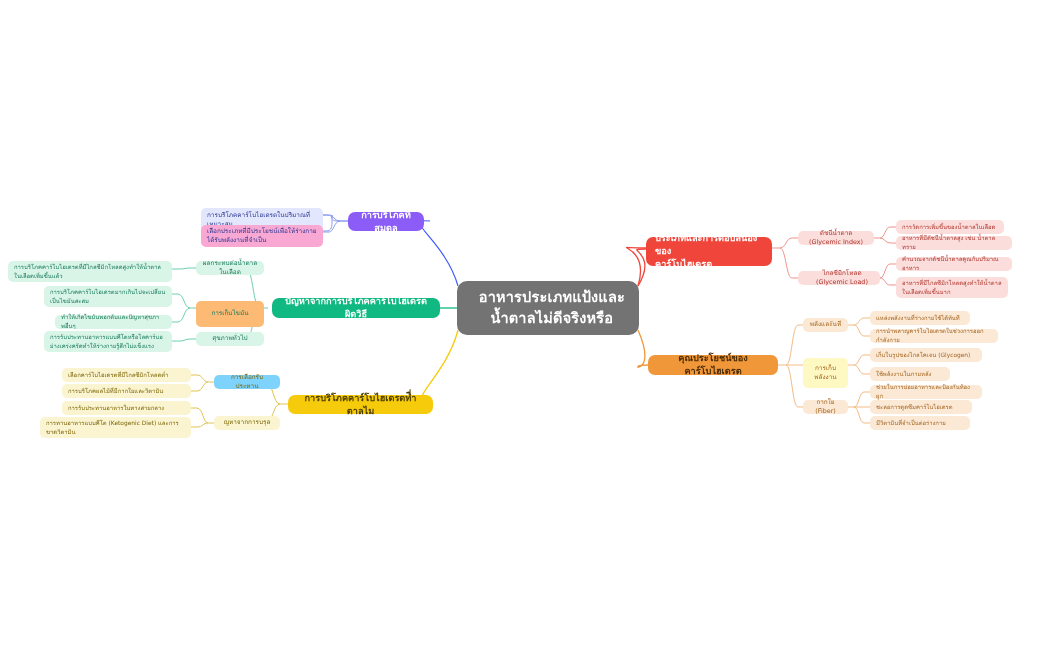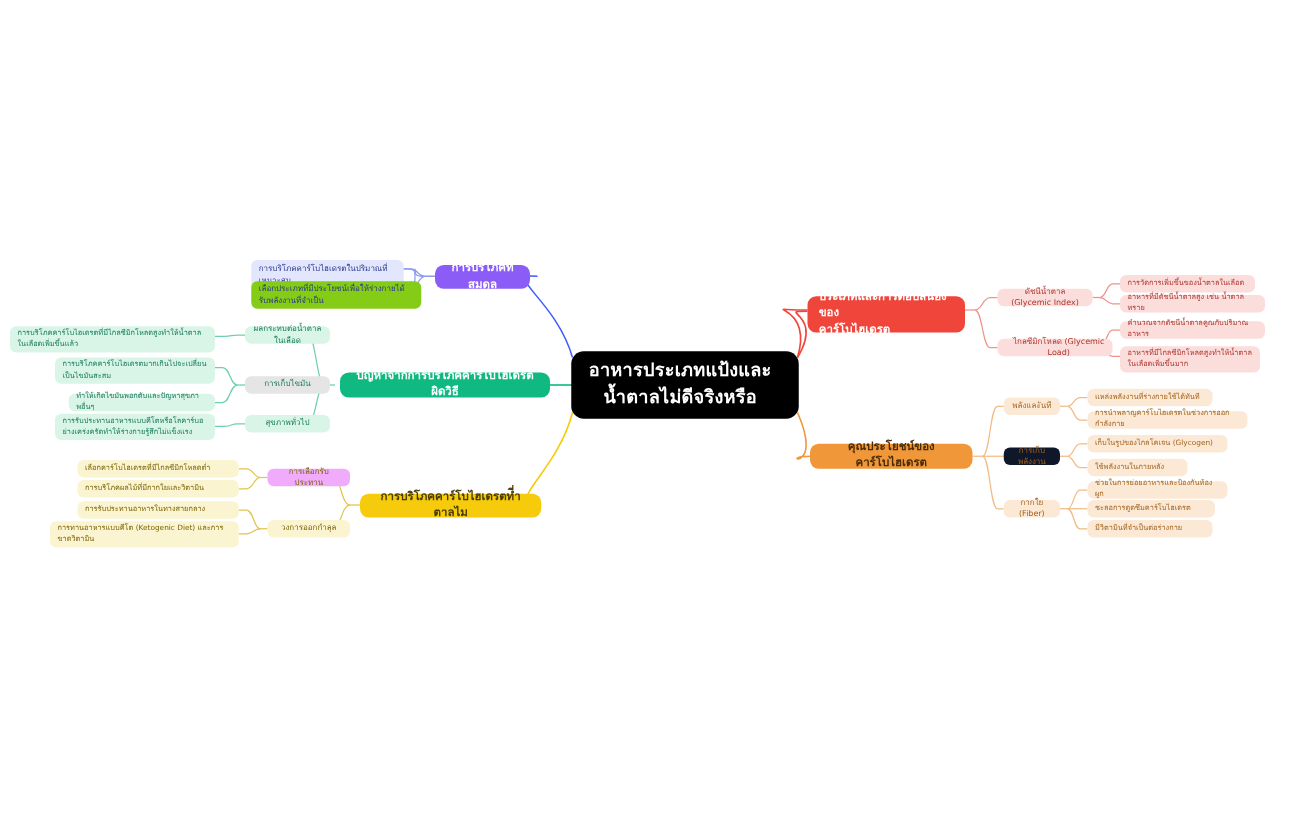--- a/index.html
+++ b/index.html
@@ -10,23 +10,23 @@
     font-family:"DejaVu Sans","Liberation Sans",sans-serif;
     overflow:hidden;
   }
   #canvas{position:relative;width:1050px;height:650px;}
   #wires{position:absolute;left:0;top:0;width:1050px;height:650px;pointer-events:none;}
 
   .node{position:absolute;box-sizing:border-box;}
 
   
   .root{
-    background:#000000;color:#ffffff;
+    background:#737373;color:#ffffff;
     border-radius:10px;
-    display:flex;align-items:center;justify-content:flex-start;
+    display:flex;align-items:center;justify-content:flex-end;
     text-align:center;
     font-size:14.5px;font-weight:700;line-height:1.45;
     padding:10px 14px;
     letter-spacing:.2px;
   }
 
   
   .l1{
     border-radius:7px;color:#ffffff;
     font-size:9.2px;font-weight:700;line-height:1.4;
@@ -133,68 +133,68 @@
       <div>น้ำตาลไม่ดีจริงหรือ</div>
     </div>
   </div>
 
   <div class="node l1 center-txt" style="left:348px;top:212px;width:76px;height:19px;background:#8b5cf6;">
     <span>การบริโภคที่สมดุล</span>
   </div>
   <div class="node l2" style="left:201px;top:208px;width:122px;height:24px;background:#e3e7fd;color:#29348f;">
     <span>การบริโภคคาร์โบไฮเดรตในปริมาณที่เหมาะสม</span>
   </div>
-  <div class="node l2" style="left:201px;top:225px;width:136px;height:22px;background:#84cc16;color:#29348f;align-items:center;">
+  <div class="node l2" style="left:201px;top:225px;width:122px;height:22px;background:#f9a8d4;color:#29348f;align-items:center;">
     <span>เลือกประเภทที่มีประโยชน์เพื่อให้ร่างกายได้รับพลังงานที่จำเป็น</span>
   </div>
 
   <div class="node l1 center-txt" style="left:272px;top:298px;width:168px;height:20px;background:#10b981;">
     <span>ปัญหาจากการบริโภคคาร์โบไฮเดรตผิดวิธี</span>
   </div>
 
   <div class="node l2 ctr" style="left:196px;top:261px;width:68px;height:14px;background:#d9f5e8;color:#16795a;">
     <span>ผลกระทบต่อน้ำตาลในเลือด</span>
   </div>
   <div class="node l3" style="left:8px;top:261px;width:164px;height:21px;background:#d9f5e8;color:#16795a;">
     <span>การบริโภคคาร์โบไฮเดรตที่มีไกลซีมิกโหลดสูงทำให้น้ำตาลในเลือดเพิ่มขึ้นแล้ว</span>
   </div>
 
-  <div class="node l2 ctr" style="left:196px;top:301px;width:68px;height:14px;background:#e5e5e5;color:#16795a;">
+  <div class="node l2 ctr" style="left:196px;top:301px;width:68px;height:26px;background:#fdba74;color:#16795a;">
     <span>การเก็บไขมัน</span>
   </div>
   <div class="node l3" style="left:44px;top:286px;width:128px;height:21px;background:#d9f5e8;color:#16795a;">
     <span>การบริโภคคาร์โบไฮเดรตมากเกินไปจะเปลี่ยนเป็นไขมันสะสม</span>
   </div>
   <div class="node l3" style="left:55px;top:315px;width:117px;height:14px;background:#d9f5e8;color:#16795a;">
     <span>ทำให้เกิดไขมันพอกตับและปัญหาสุขภาพอื่นๆ</span>
   </div>
 
   <div class="node l2 ctr" style="left:196px;top:332px;width:68px;height:14px;background:#d9f5e8;color:#16795a;">
     <span>สุขภาพทั่วไป</span>
   </div>
   <div class="node l3" style="left:44px;top:331px;width:128px;height:21px;background:#d9f5e8;color:#16795a;">
     <span>การรับประทานอาหารแบบคีโตหรือโลคาร์บอย่างเคร่งครัดทำให้ร่างกายรู้สึกไม่แข็งแรง</span>
   </div>
 
   <div class="node l1 center-txt" style="left:288px;top:395px;width:145px;height:19px;background:#f5cb0c;color:#4a3c02;">
     <span>การบริโภคคาร์โบไฮเดรตที่ำตาลไม</span>
   </div>
 
-  <div class="node l2 ctr" style="left:214px;top:375px;width:66px;height:14px;background:#f0abfc;color:#7a6406;">
+  <div class="node l2 ctr" style="left:214px;top:375px;width:66px;height:14px;background:#7dd3fc;color:#7a6406;">
     <span>การเลือกรับประทาน</span>
   </div>
   <div class="node l3" style="left:62px;top:368px;width:129px;height:14px;background:#fbf4d0;color:#7a6406;">
     <span>เลือกคาร์โบไฮเดรตที่มีไกลซีมิกโหลดต่ำ</span>
   </div>
   <div class="node l3" style="left:62px;top:384px;width:129px;height:14px;background:#fbf4d0;color:#7a6406;">
     <span>การบริโภคผลไม้ที่มีกากใยและวิตามิน</span>
   </div>
 
   <div class="node l2 ctr" style="left:214px;top:416px;width:66px;height:14px;background:#fbf4d0;color:#7a6406;">
-    <span>วงการออกกำลุล</span>
+    <span>ญหาจากการบรุล</span>
   </div>
   <div class="node l3" style="left:62px;top:401px;width:129px;height:14px;background:#fbf4d0;color:#7a6406;">
     <span>การรับประทานอาหารในทางสายกลาง</span>
   </div>
   <div class="node l3" style="left:40px;top:417px;width:151px;height:21px;background:#fbf4d0;color:#7a6406;">
     <span>การทานอาหารแบบคีโต (Ketogenic Diet) และการขาดวิตามิน</span>
   </div>
 
   <div class="node l1" style="left:646px;top:237px;width:126px;height:29px;background:#f0453a;">
     <div>
@@ -206,21 +206,21 @@
   <div class="node l2 ctr" style="left:798px;top:231px;width:76px;height:14px;background:#fbdedc;color:#b0342c;">
     <span>ดัชนีน้ำตาล (Glycemic Index)</span>
   </div>
   <div class="node l3" style="left:896px;top:220px;width:108px;height:14px;background:#fbdedc;color:#b0342c;">
     <span>การวัดการเพิ่มขึ้นของน้ำตาลในเลือด</span>
   </div>
   <div class="node l3" style="left:896px;top:236px;width:116px;height:14px;background:#fbdedc;color:#b0342c;">
     <span>อาหารที่มีดัชนีน้ำตาลสูง เช่น น้ำตาลทราย</span>
   </div>
 
-  <div class="node l2 ctr" style="left:798px;top:271px;width:92px;height:14px;background:#fbdedc;color:#b0342c;padding-left:12px;">
+  <div class="node l2 ctr" style="left:798px;top:271px;width:82px;height:14px;background:#fbdedc;color:#b0342c;padding-left:12px;">
     <span>ไกลซีมิกโหลด (Glycemic Load)</span>
   </div>
   <div class="node l3" style="left:896px;top:257px;width:116px;height:14px;background:#fbdedc;color:#b0342c;">
     <span>คำนวณจากดัชนีน้ำตาลคูณกับปริมาณอาหาร</span>
   </div>
   <div class="node l3" style="left:896px;top:277px;width:112px;height:21px;background:#fbdedc;color:#b0342c;">
     <span>อาหารที่มีไกลซีมิกโหลดสูงทำให้น้ำตาลในเลือดเพิ่มขึ้นมาก</span>
   </div>
 
   <div class="node l1 center-txt" style="left:648px;top:355px;width:130px;height:20px;background:#f0973a;color:#4a2c06;">
@@ -230,21 +230,21 @@
   <div class="node l2 ctr" style="left:803px;top:318px;width:45px;height:14px;background:#fbe9d6;color:#a4631d;">
     <span>พลังและันที</span>
   </div>
   <div class="node l3" style="left:870px;top:311px;width:100px;height:14px;background:#fbe9d6;color:#a4631d;">
     <span>แหล่งพลังงานที่ร่างกายใช้ได้ทันที</span>
   </div>
   <div class="node l3" style="left:870px;top:329px;width:128px;height:14px;background:#fbe9d6;color:#a4631d;">
     <span>การนำพลาญคาร์โบไฮเดรตในช่วงการออกกำลังกาย</span>
   </div>
 
-  <div class="node l2 ctr" style="left:803px;top:358px;width:45px;height:14px;background:#0f172a;color:#a4631d;justify-content:center;">
+  <div class="node l2 ctr" style="left:803px;top:358px;width:45px;height:30px;background:#fef9c3;color:#a4631d;justify-content:center;">
     <span>การเก็บพลังงาน</span>
   </div>
   <div class="node l3" style="left:870px;top:348px;width:112px;height:14px;background:#fbe9d6;color:#a4631d;">
     <span>เก็บในรูปของไกลโคเจน (Glycogen)</span>
   </div>
   <div class="node l3" style="left:870px;top:367px;width:80px;height:14px;background:#fbe9d6;color:#a4631d;">
     <span>ใช้พลังงานในภายหลัง</span>
   </div>
 
   <div class="node l2 ctr" style="left:803px;top:400px;width:45px;height:14px;background:#fbe9d6;color:#a4631d;">

